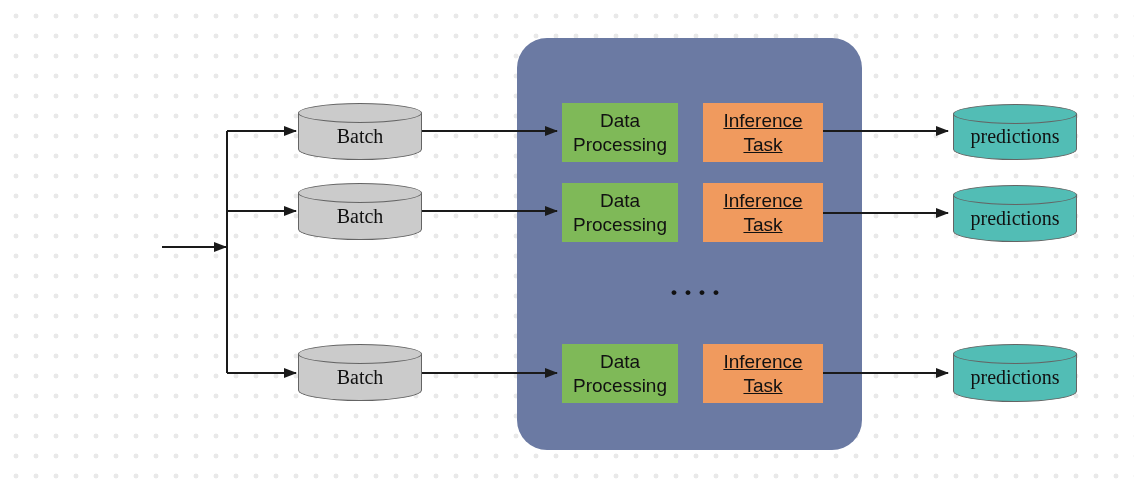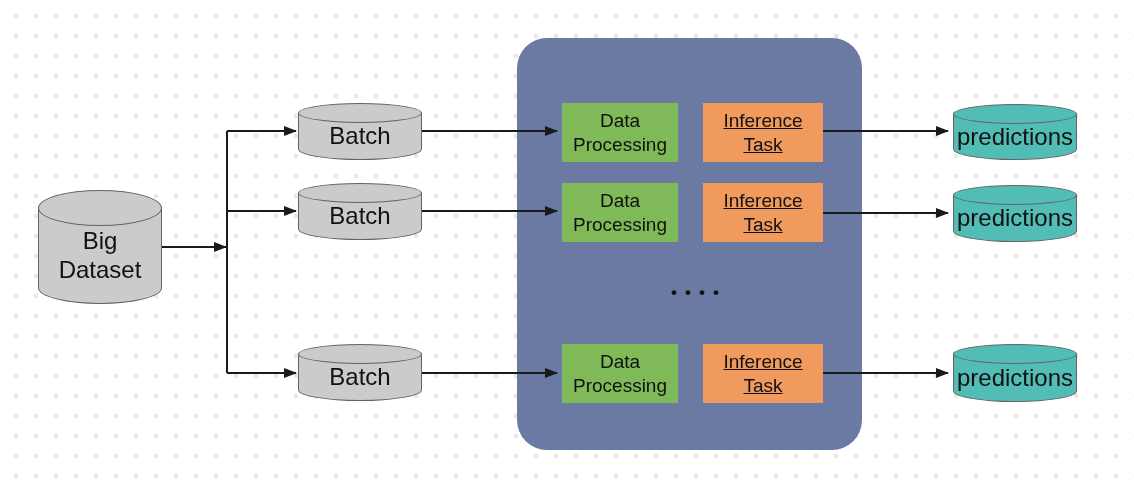--- a/index.html
+++ b/index.html
@@ -34,22 +34,22 @@
   .cyl-top,.cyl-body{position:absolute;box-sizing:border-box;border:1.5px solid #646464;}
   .cyl-top{left:0;right:0;top:0;border-radius:50%;z-index:2;}
   .cyl-body{left:0;right:0;bottom:0;border-top:none;z-index:1;}
   .cyl-small .cyl-top{height:20px;}
   .cyl-small .cyl-body{top:10px;border-radius:0 0 50% 50% / 0 0 11px 11px;}
   .cyl-big .cyl-top{height:36px;}
   .cyl-big .cyl-body{top:18px;border-radius:0 0 50% 50% / 0 0 16px 16px;}
   .cyl-gray .cyl-top,.cyl-gray .cyl-body{background:var(--batch-cylinder,#CBCBCB);}
   .cyl-teal .cyl-top,.cyl-teal .cyl-body{background:var(--predictions-cylinder,#52BDB5);}
   .cyl-label{
-    position:relative;z-index:4;font-size:24px;line-height:1.22;
-    white-space:pre-line;padding-top:9px;
+    position:relative;z-index:4;font-size:20px;line-height:1.22;
+    white-space:pre-line;padding-top:9px;font-family:Liberation Serif, serif;
   }
   .cyl-big .cyl-label{padding-top:16px;}
   .ellipsis{
     position:absolute;z-index:3;
     left:645px;top:281px;width:100px;height:24px;
     display:flex;align-items:center;justify-content:center;
     color:#111;font-size:17px;letter-spacing:8px;font-weight:bold;
     text-indent:8px;
   }
 </style>
@@ -72,26 +72,20 @@
     <path class="arrow-line" d="M227,211 H296" marker-end="url(#ah)"></path>
     <path class="arrow-line" d="M227,373 H296" marker-end="url(#ah)"></path>
     <path class="arrow-line" d="M422,131 H557" marker-end="url(#ah)"></path>
     <path class="arrow-line" d="M422,211 H557" marker-end="url(#ah)"></path>
     <path class="arrow-line" d="M422,373 H557" marker-end="url(#ah)"></path>
     <path class="arrow-line" d="M823,131 H948" marker-end="url(#ah)"></path>
     <path class="arrow-line" d="M823,213 H948" marker-end="url(#ah)"></path>
     <path class="arrow-line" d="M823,373 H948" marker-end="url(#ah)"></path>
   </svg>
 
-  <div class="cyl cyl-big cyl-gray" style="left:38px;top:190px;width:124px;height:114px;">
-    <span class="cyl-top"></span>
-    <span class="cyl-body"></span>
-    <span class="cyl-label">Big
-Dataset</span>
-  </div>
 
   <div class="cyl cyl-small cyl-gray" style="left:298px;top:103px;width:124px;height:57px;">
     <span class="cyl-top"></span>
     <span class="cyl-body"></span>
     <span class="cyl-label">Batch</span>
   </div>
   <div class="box box-green" style="left:562px;top:103px;width:116px;height:59px;">
     <span>Data Processing</span>
   </div>
   <div class="box box-orange" style="left:703px;top:103px;width:120px;height:59px;">

